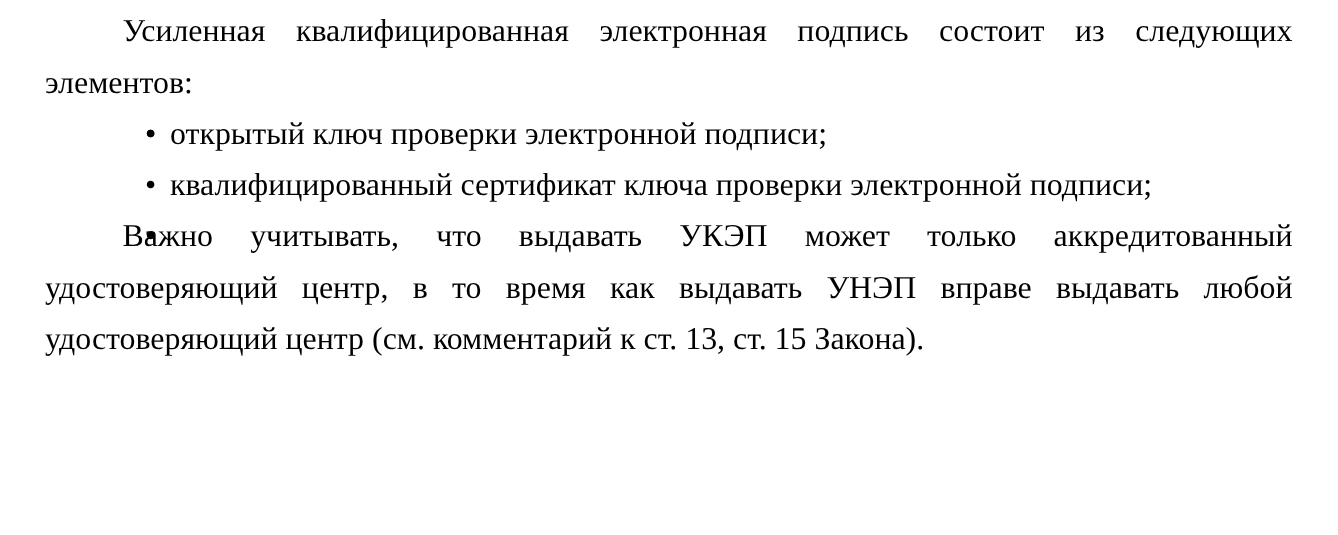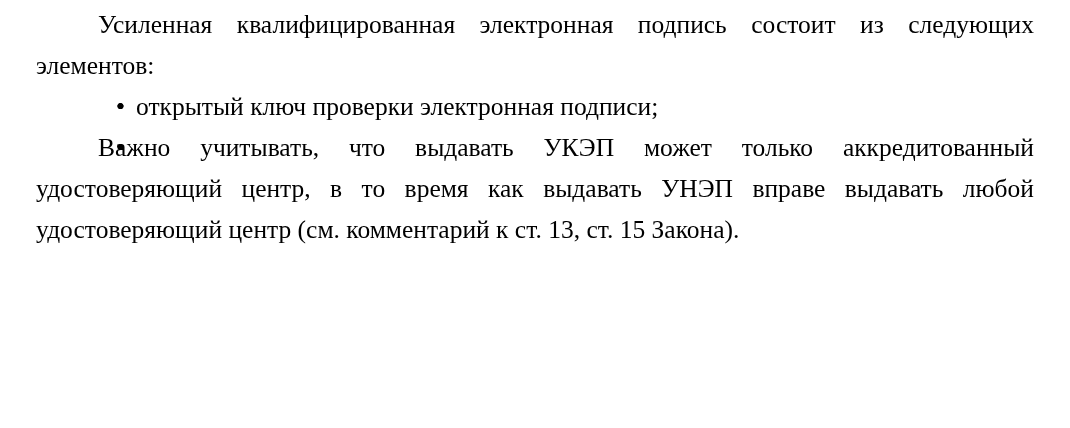--- a/index.html
+++ b/index.html
@@ -56,24 +56,25 @@
 <div class="page">
 
   <p class="para">Усиленная квалифицированная электронная подпись состоит из следующих элементов:</p>
 
   <ul class="bullets">
     <li>
       <span class="dot">•</span>
     </li>
     <li>
       <span class="dot">•</span>
-      <span>открытый ключ проверки электронная подписи;</span>
+      <span>открытый ключ проверки электронной подписи;</span>
     </li>
     <li>
       <span class="dot">•</span>
+      <span>квалифицированный сертификат ключа проверки электронной подписи;</span>
     </li>
     <li>
       <span class="dot">•</span>
     </li>
   </ul>
 
 
   <p class="para">Важно учитывать, что выдавать УКЭП может только аккредитованный удостоверяющий центр, в то время как выдавать УНЭП вправе выдавать любой удостоверяющий центр (см. комментарий к ст. 13, ст. 15 Закона).</p>
 
 </div>

